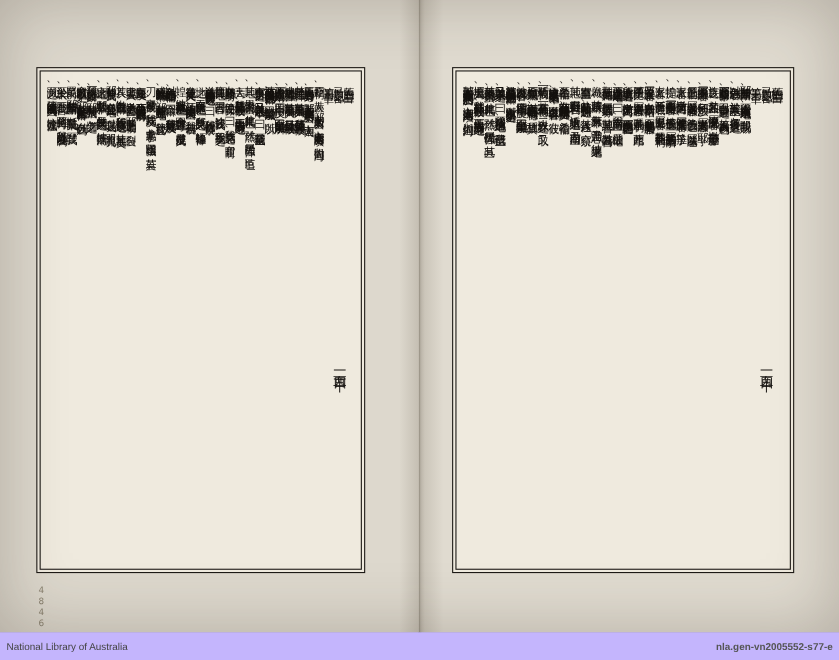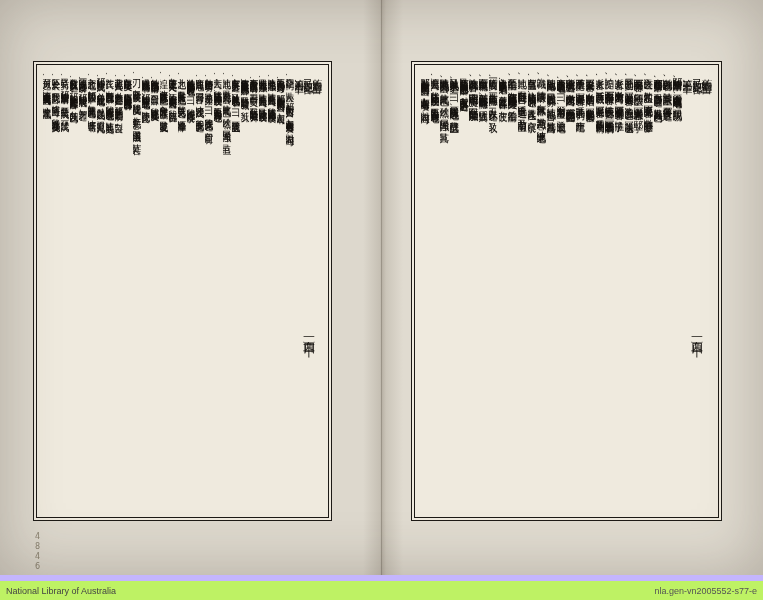--- a/index.html
+++ b/index.html
@@ -123,32 +123,32 @@
     text-orientation: upright;
     letter-spacing: 1px;
   }
   
   .metabar {
     position: absolute;
     left: 0;
     bottom: 0;
     width: 763px;
     height: 25px;
-    background: #bef264;
-    border-top: 6px solid #c4b5fd;
+    background: #c4b5fd;
+    border-top: 1px solid #c4b5fd;
     display: flex;
     align-items: center;
     justify-content: space-between;
     padding: 0 6px;
     box-sizing: border-box;
     font-family: "Liberation Sans", sans-serif;
     font-size: 9px;
     color: #444;
   }
-  .metabar .right { color: #555; }
+  .metabar .right { color: #555; font-weight: bold; }
   .edge-shadow {
     position: absolute;
     inset: 0;
     pointer-events: none;
     box-shadow: inset 0 0 60px rgba(60,50,40,0.28);
   }
 </style>
 </head>
 <body>
 

